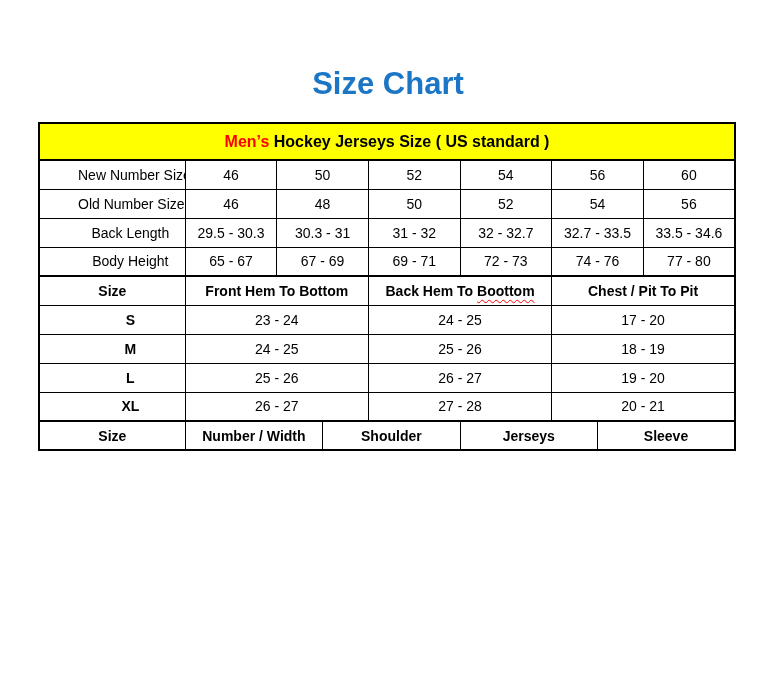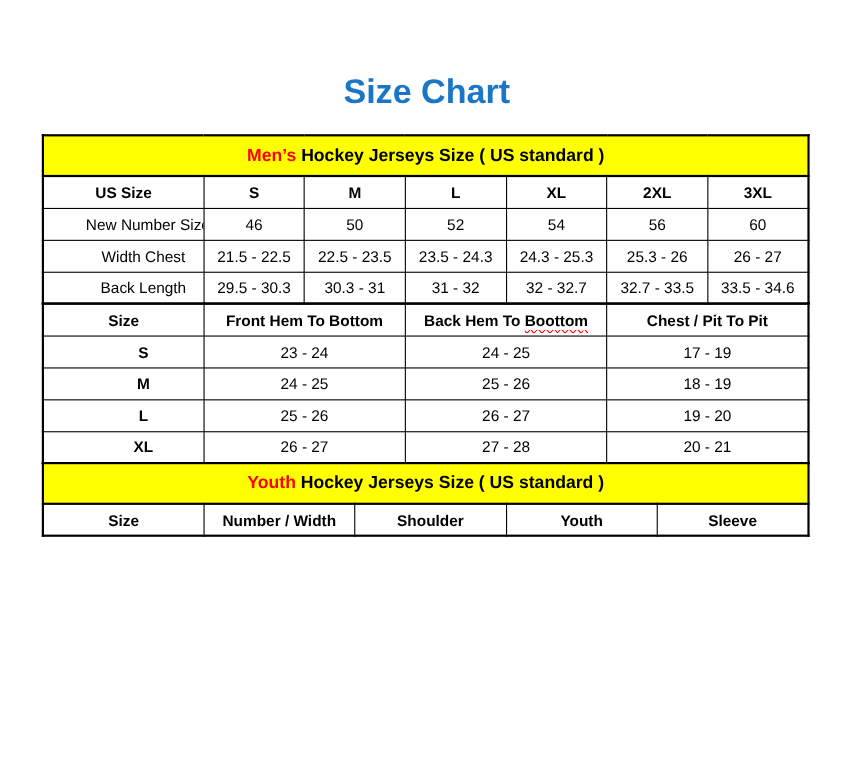--- a/index.html
+++ b/index.html
@@ -76,55 +76,55 @@
           <col style="width: 13.1667%;">
           <col style="width: 13.1667%;">
           <col style="width: 13.1667%;">
           <col style="width: 13.1667%;">
           <col style="width: 13.1667%;">
         </colgroup>
         <tbody>
           <tr class="band-row">
             <td class="band" colspan="7"><span class="accent">Men’s</span><span class="rest"> Hockey Jerseys Size ( US standard )</span></td>
           </tr>
-          <tr class="header-row">
-            <td class="head">US Size</td>
-            <td class="head">S</td>
-            <td class="head">M</td>
-            <td class="head">L</td>
-            <td class="head">XL</td>
-            <td class="head">2XL</td>
-            <td class="head">3XL</td>
-          </tr>
           <tr class="data-row">
             <td class="row-label">New Number Size</td>
             <td class="val">46</td>
             <td class="val">50</td>
             <td class="val">52</td>
             <td class="val">54</td>
             <td class="val">56</td>
             <td class="val">60</td>
           </tr>
           <tr class="data-row">
-            <td class="row-label">Width Chest</td>
-            <td class="val">21.5 - 22.5</td>
-            <td class="val">22.5 - 23.5</td>
-            <td class="val">23.5 - 24.3</td>
-            <td class="val">24.3 - 25.3</td>
-            <td class="val">25.3 - 26</td>
-            <td class="val">26 - 27</td>
+            <td class="row-label">Old Number Size</td>
+            <td class="val">46</td>
+            <td class="val">48</td>
+            <td class="val">50</td>
+            <td class="val">52</td>
+            <td class="val">54</td>
+            <td class="val">56</td>
           </tr>
           <tr class="data-row">
             <td class="row-label">Back Length</td>
             <td class="val">29.5 - 30.3</td>
             <td class="val">30.3 - 31</td>
             <td class="val">31 - 32</td>
             <td class="val">32 - 32.7</td>
             <td class="val">32.7 - 33.5</td>
             <td class="val">33.5 - 34.6</td>
+          </tr>
+          <tr class="data-row">
+            <td class="row-label">Body Height</td>
+            <td class="val">65 - 67</td>
+            <td class="val">67 - 69</td>
+            <td class="val">69 - 71</td>
+            <td class="val">72 - 73</td>
+            <td class="val">74 - 76</td>
+            <td class="val">77 - 80</td>
           </tr>
         </tbody>
       </table>
     <table class="size-table bold-labels">
         <colgroup>
           <col style="width: 21%;">
           <col style="width: 26.3333%;">
           <col style="width: 26.3333%;">
           <col style="width: 26.3333%;">
         </colgroup>
@@ -132,21 +132,21 @@
           <tr class="header-row">
             <td class="head">Size</td>
             <td class="head">Front Hem To Bottom</td>
             <td class="head">Back Hem To <span class="squiggle">Boottom</span></td>
             <td class="head">Chest / Pit To Pit</td>
           </tr>
           <tr class="data-row">
             <td class="row-label">S</td>
             <td class="val">23 - 24</td>
             <td class="val">24 - 25</td>
-            <td class="val">17 - 19</td>
+            <td class="val">17 - 20</td>
           </tr>
           <tr class="data-row">
             <td class="row-label">M</td>
             <td class="val">24 - 25</td>
             <td class="val">25 - 26</td>
             <td class="val">18 - 19</td>
           </tr>
           <tr class="data-row">
             <td class="row-label">L</td>
             <td class="val">25 - 26</td>
@@ -163,26 +163,23 @@
       </table>
     <table class="size-table bold-labels">
         <colgroup>
           <col style="width: 21%;">
           <col style="width: 19.75%;">
           <col style="width: 19.75%;">
           <col style="width: 19.75%;">
           <col style="width: 19.75%;">
         </colgroup>
         <tbody>
-          <tr class="band-row">
-            <td class="band" colspan="5"><span class="accent">Youth</span><span class="rest"> Hockey Jerseys Size ( US standard )</span></td>
-          </tr>
           <tr class="header-row">
             <td class="head">Size</td>
             <td class="head">Number / Width</td>
             <td class="head">Shoulder</td>
-            <td class="head">Youth</td>
+            <td class="head">Jerseys</td>
             <td class="head">Sleeve</td>
           </tr>
         </tbody>
       </table>
   </div>
 </div>
 
 </body></html>

